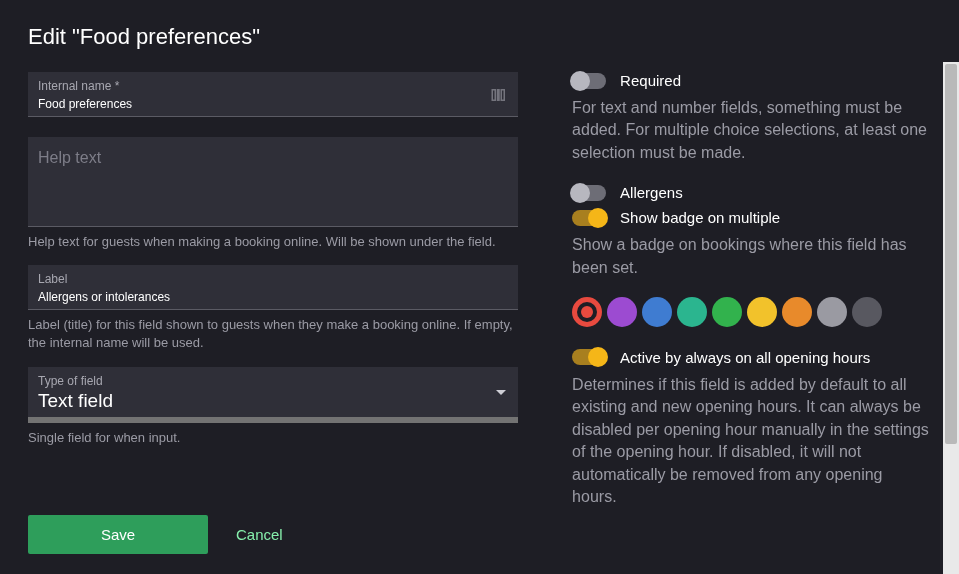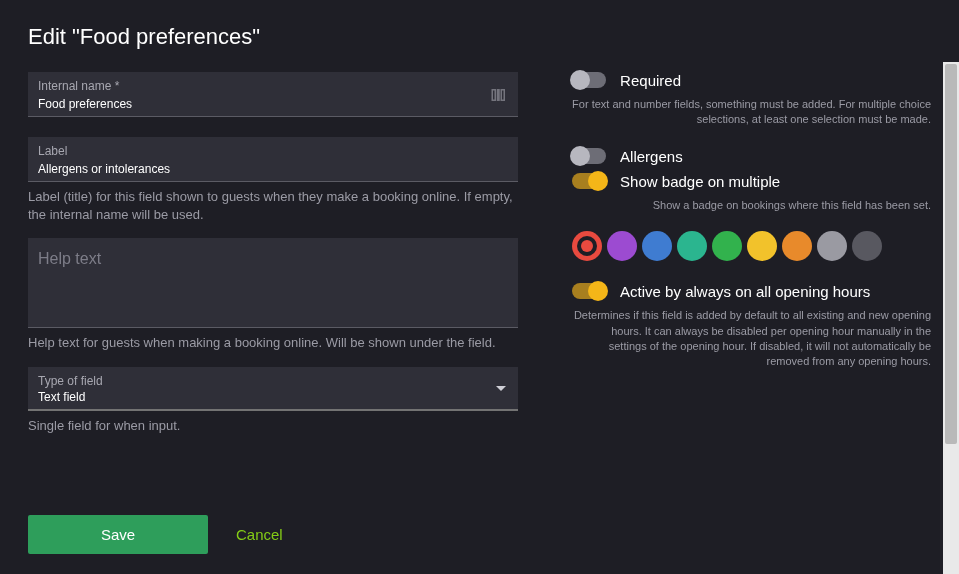--- a/index.html
+++ b/index.html
@@ -73,26 +73,26 @@
     color: #ffffff;
     font-size: 16px;
     width: 100%;
     resize: none;
     font-family: inherit;
   }
   .textarea-input::placeholder { color: #7d7d88; }
 
   .select-box {
     background: #2f2f38;
-    border-bottom: 2px solid #737373;
+    border-bottom: 6px solid #737373;
     padding: 7px 10px 5px 10px;
     position: relative;
     cursor: pointer;
   }
-  .select-value { color: #ffffff; font-size: 12px; }
+  .select-value { color: #ffffff; font-size: 19px; }
   .select-caret {
     position: absolute;
     right: 12px;
     top: 50%;
     transform: translateY(-40%);
     width: 0; height: 0;
     border-left: 5px solid transparent;
     border-right: 5px solid transparent;
     border-top: 5px solid #cfcfd6;
   }
@@ -119,27 +119,28 @@
     border: none;
     padding: 11px 0;
     width: 180px;
     font-size: 15px;
     cursor: pointer;
     border-radius: 2px;
   }
   .btn-cancel {
     background: transparent;
     border: none;
-    color: #84cc16;
+    color: #86efac;
     font-size: 15px;
     cursor: pointer;
   }
 
   .toggle-row {
     display: flex;
+    align-items: center;
     gap: 14px;
     margin-bottom: 8px;
   }
   .toggle {
     width: 34px; height: 16px;
     border-radius: 10px;
     position: relative;
     cursor: pointer;
     flex-shrink: 0;
   }
@@ -152,24 +153,23 @@
   .toggle.off { background: #6d6d76; }
   .toggle.off .knob { left: -2px; background: #b7b7bf; }
   .toggle.on { background: #a87f1f; }
   .toggle.on .knob { right: -2px; background: #f5b618; }
   .toggle-label {
     color: #ffffff;
     font-size: 15px;
   }
   .toggle-desc {
     color: #9b9ba5;
-    font-size: 11px;
+    font-size: 16px;
     line-height: 1.4;
     margin-bottom: 20px;
-    text-align: right;
   }
 
   .swatches {
     display: flex;
     gap: 5px;
     margin-bottom: 22px;
     margin-top: 2px;
   }
   .swatch {
     width: 30px; height: 30px;
@@ -224,32 +224,32 @@
           <svg class="pw-icon" viewBox="0 0 24 24" fill="none" stroke="#aeaeb6" stroke-width="2">
             <rect x="3" y="5" width="4" height="14"></rect>
               <rect x="10" y="5" width="2" height="14"></rect>
               <rect x="15" y="5" width="4" height="14"></rect>
           </svg>
         </div>
       </div>
       <div style="height:14px"></div>
 
       <div class="field-group">
+        <div class="textarea-box">
+          <textarea class="textarea-input" rows="3" placeholder="Help text" style=""></textarea>
+        </div>
+        <p class="field-help">Help text for guests when making a booking online. Will be shown under the field.</p>
+      </div>
+
+      <div class="field-group">
         <div class="field-box">
           <span class="field-label">Label</span>
           <input class="field-input" value="Allergens or intolerances" style="">
         </div>
         <p class="field-help">Label (title) for this field shown to guests when they make a booking online. If empty, the internal name will be used.</p>
-      </div>
-
-      <div class="field-group">
-        <div class="textarea-box">
-          <textarea class="textarea-input" rows="3" placeholder="Help text" style=""></textarea>
-        </div>
-        <p class="field-help">Help text for guests when making a booking online. Will be shown under the field.</p>
       </div>
 
       <div class="field-group">
         <div class="select-box">
           <span class="field-label">Type of field</span>
           <div class="select-value">Text field</div>
           <div class="select-caret"></div>
         </div>
         <p class="field-help">Single field for when input.</p>
       </div>

